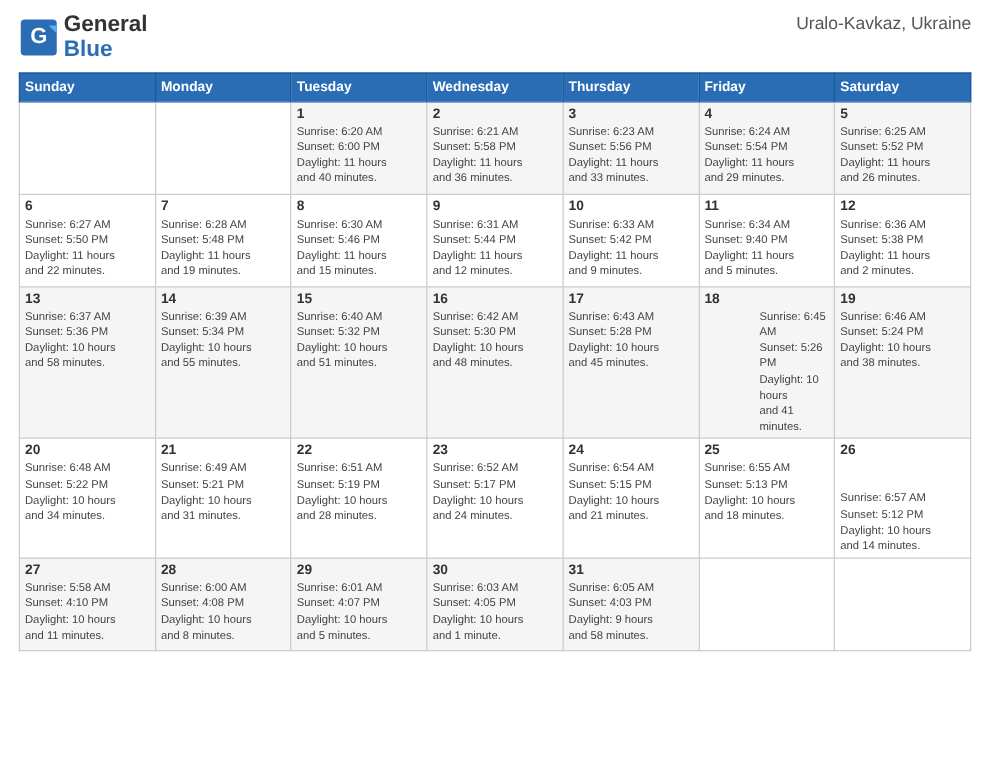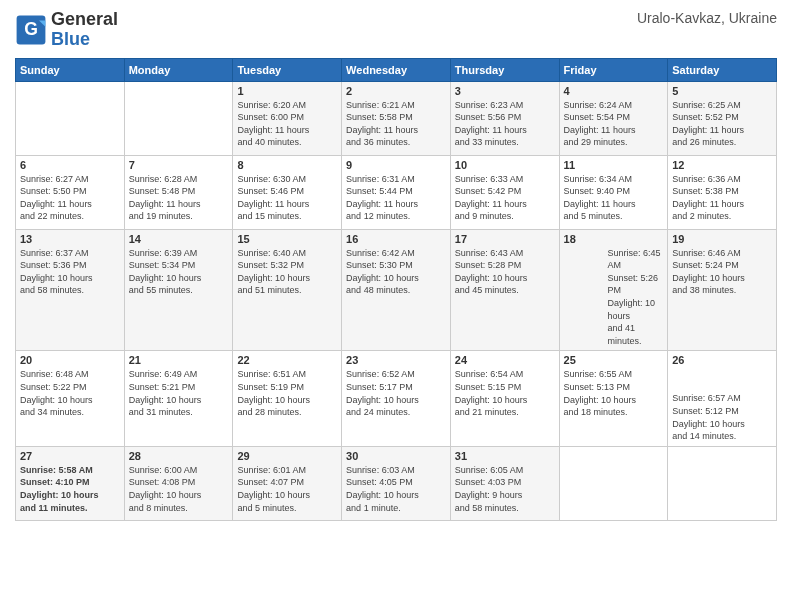--- a/index.html
+++ b/index.html
@@ -325,21 +325,21 @@
             <span class="day-number">26</span>
             <div class="day-info" style="white-space: pre-line; margin-top: 26px;">Sunrise: 6:57 AM
 Sunset: 5:12 PM
 Daylight: 10 hours
 and 14 minutes.</div>
           </td>
         </tr>
         <tr>
           <td>
             <span class="day-number">27</span>
-            <div class="day-info" style="white-space: pre-line; font-weight: bold;">Sunrise: 5:58 AM
+            <div class="day-info" style="white-space: pre-line;">Sunrise: 5:58 AM
 Sunset: 4:10 PM
 Daylight: 10 hours
 and 11 minutes.</div>
           </td>
           <td>
             <span class="day-number">28</span>
             <div class="day-info" style="white-space: pre-line;">Sunrise: 6:00 AM
 Sunset: 4:08 PM
 Daylight: 10 hours
 and 8 minutes.</div>

